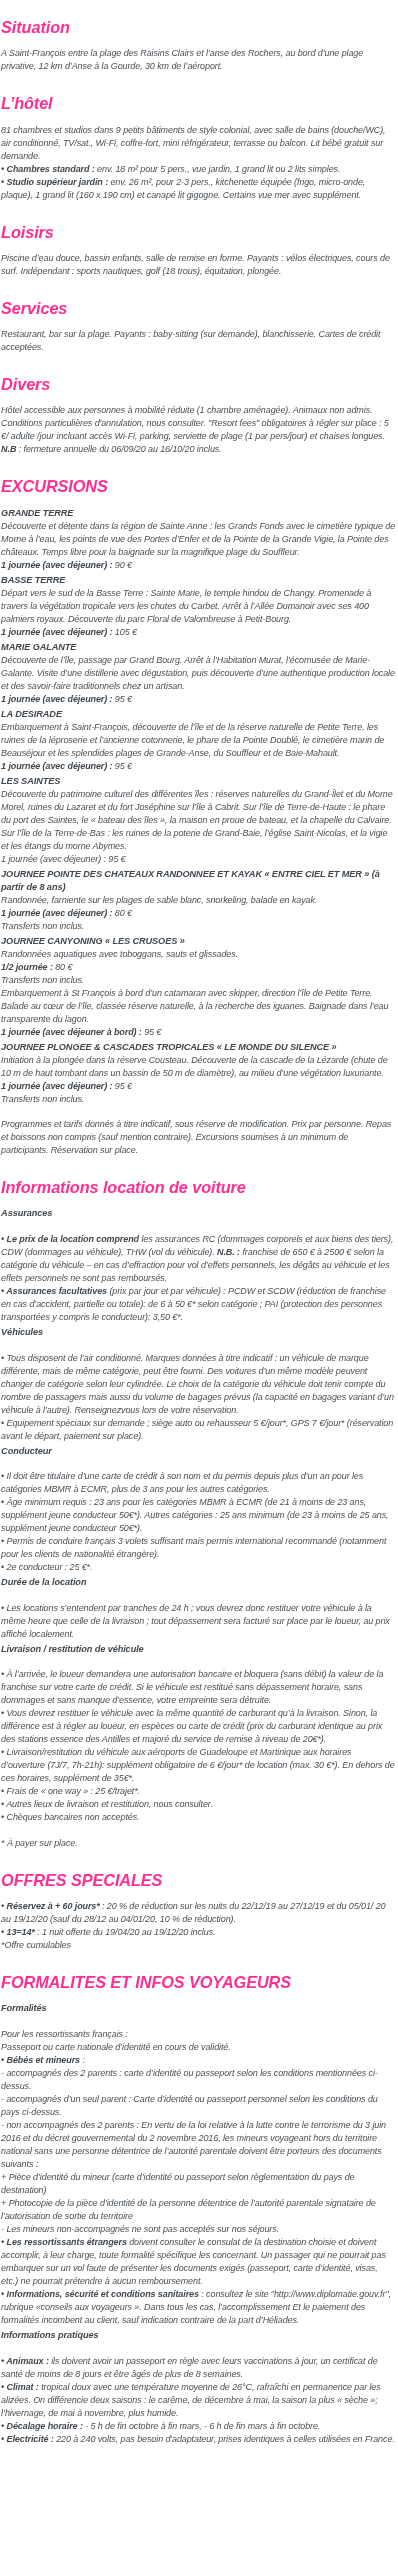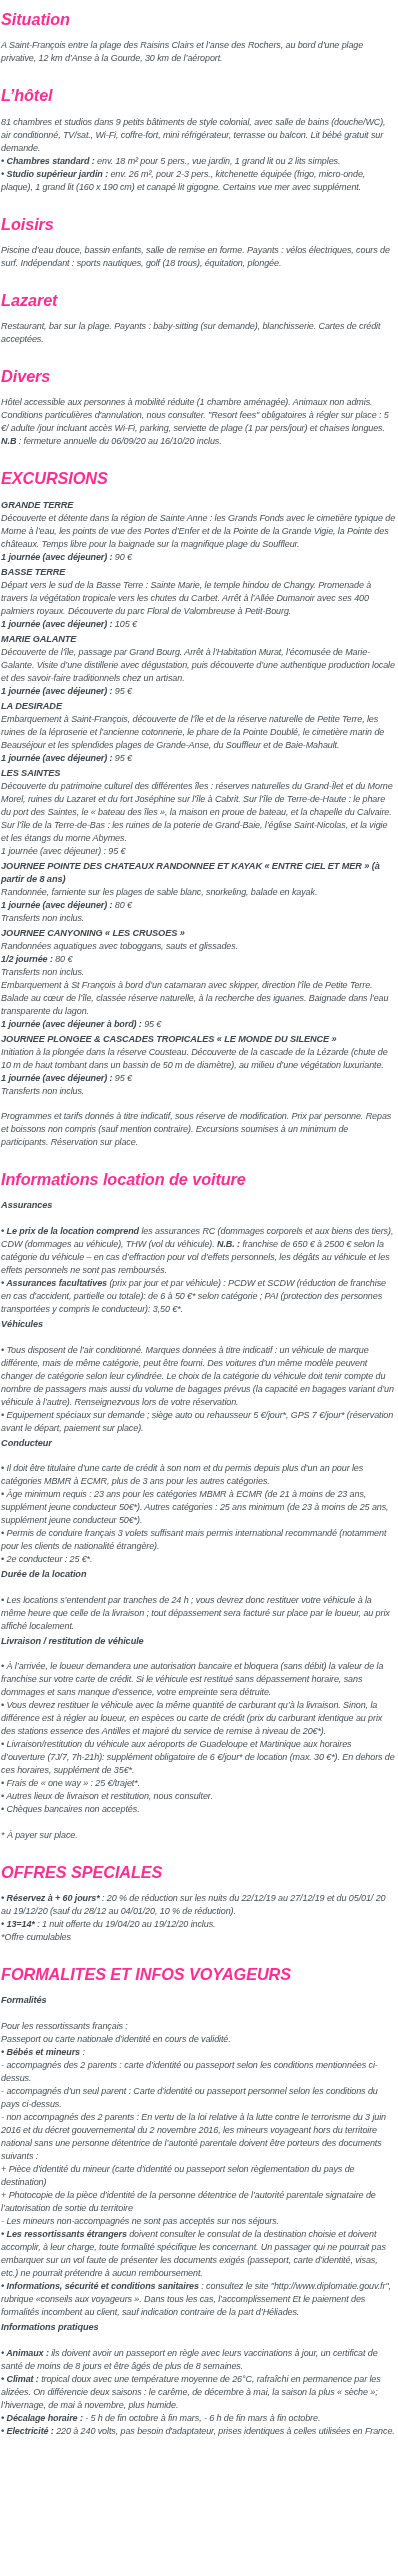--- a/index.html
+++ b/index.html
@@ -15,21 +15,21 @@
   p{margin:0;font-size:9px;line-height:13px;}
   .b{font-weight:700;color:#41484e;}
   .u{}
   .h1{
     font-size:16.3px;
     font-weight:700;
     color:#ff2e92;
     line-height:1.15;
     margin:21px 0 10.5px 0;
   }
-  section:first-child .h1{margin-top:9px;}
+  section:first-child .h1{margin-top:17px;}
   .h2{
     font-size:9.2px;
     font-weight:700;
     color:#41484e;
     line-height:13px;
     margin:2px 0 0 0;
   }
   .spacer{height:12.6px;}
 </style>
 </head>
@@ -44,21 +44,21 @@
       <div class="h1">L’hôtel</div>
       <p><span>81 chambres et studios dans 9 petits bâtiments de style colonial, avec salle de bains (douche/WC), air conditionné, TV/sat., Wi-Fi, coffre-fort, mini réfrigérateur, terrasse ou balcon. Lit bébé gratuit sur demande.</span></p>
       <p><span class="b">• Chambres standard : </span><span>env. 18 m² pour 5 pers., vue jardin, 1 grand lit ou 2 lits simples.</span></p>
       <p><span class="b">• Studio supérieur jardin : </span><span>env. 26 m², pour 2-3 pers., kitchenette équipée (frigo, micro-onde, plaque), 1 grand lit (160 x 190 cm) et canapé lit gigogne. Certains vue mer avec supplément.</span></p>
     </section>
     <section>
       <div class="h1">Loisirs</div>
       <p><span>Piscine d’eau douce, bassin enfants, salle de remise en forme. Payants : vélos électriques, cours de surf. Indépendant : sports nautiques, golf (18 trous), équitation, plongée.</span></p>
     </section>
     <section>
-      <div class="h1">Lazaret</div>
+      <div class="h1">Services</div>
       <p><span>Restaurant, bar sur la plage. </span><span class="u">Payants</span><span> : baby-sitting (sur demande), blanchisserie. Cartes de crédit acceptées.</span></p>
     </section>
     <section>
       <div class="h1">Divers</div>
       <p><span>Hôtel accessible aux personnes à mobilité réduite (1 chambre aménagée). Animaux non admis. Conditions particulières d'annulation, nous consulter. "Resort fees" obligatoires à régler sur place : 5 €/ adulte /jour incluant accès Wi-Fi, parking, serviette de plage (1 par pers/jour) et chaises longues.</span></p>
       <p><span class="b">N.B</span><span> : fermeture annuelle du 06/09/20 au 16/10/20 inclus.</span></p>
     </section>
     <section>
       <div class="h1">EXCURSIONS</div>
       <div class="h2">GRANDE TERRE</div>

